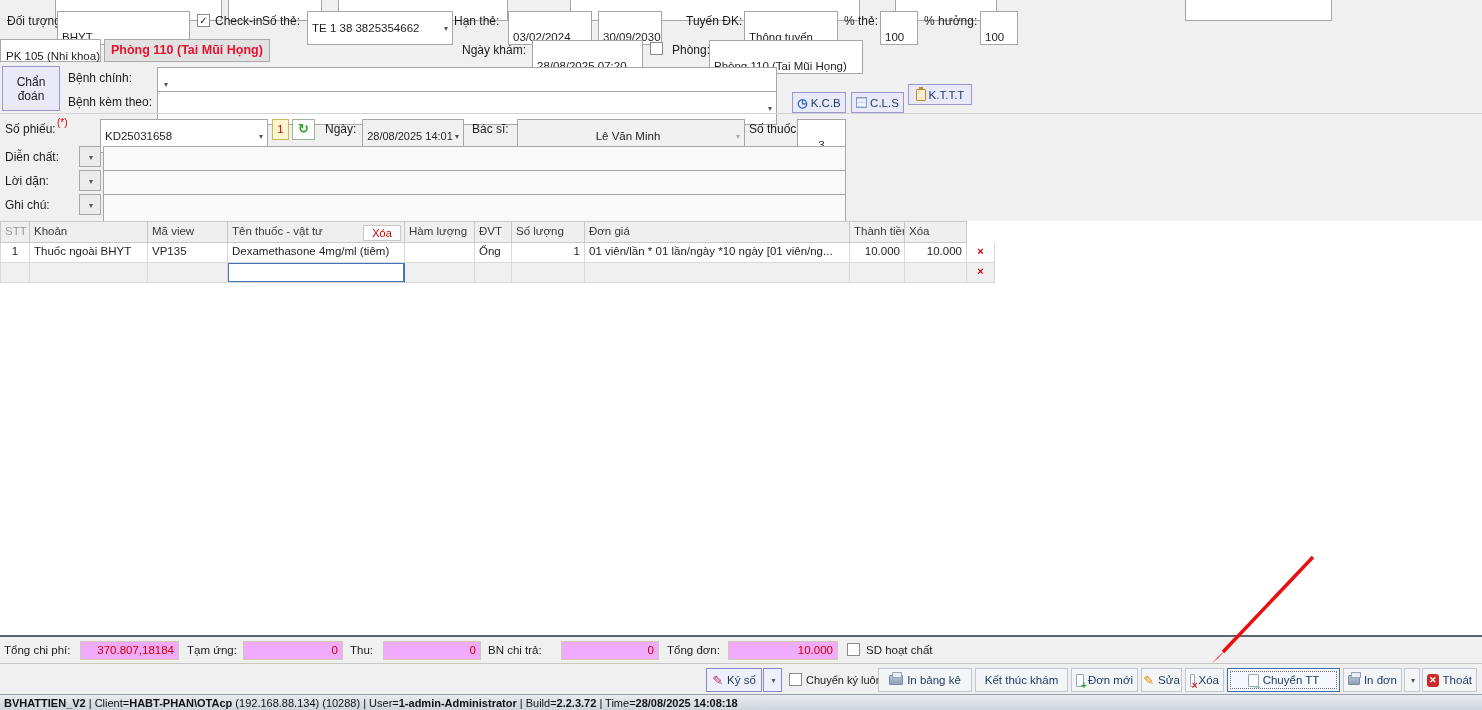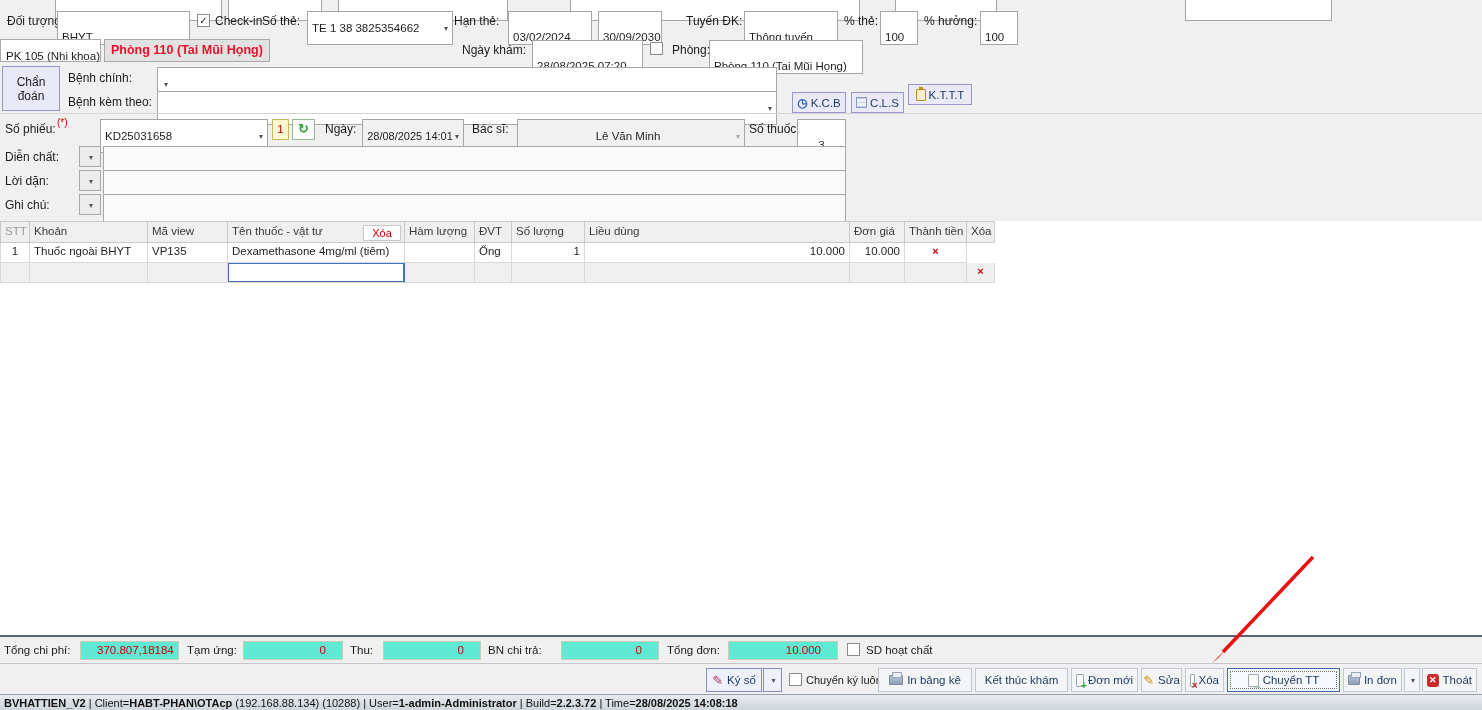--- a/index.html
+++ b/index.html
@@ -74,22 +74,22 @@
   .num { text-align:right; }
   .delx { text-align:center; color:#cc0000; font-weight:bold; font-size:11px; }
   .focuscell { background:#fff !important; box-shadow:inset 0 0 0 1px #4472b9; border-right:1px solid #4472b9; }
   .hdrxoa {
     position:absolute; right:3px; top:3px; width:38px; height:16px; background:#fff;
     border:1px solid #c9c9c9; color:#cc0000; text-align:center; line-height:14px; font-size:11px;
   }
   
   .totals { left:0; top:635px; width:1482px; height:28px; background:#f0f0f0; border-top:2px solid #5a6670; }
   .yellow {
-    position:absolute; top:4px; height:19px; background:#5eead4; border:1px solid #cfcab0;
-    color:#d00000; text-align:right; padding:0 16px; line-height:17px; font-size:11.5px;
+    position:absolute; top:4px; height:19px; background:#f0abfc; border:1px solid #cfcab0;
+    color:#d00000; text-align:right; padding:0 4px; line-height:17px; font-size:11.5px;
   }
   .totals .lbl { position:absolute; top:7px; font-size:11.5px; }
   
   .toolbar { left:0; top:663px; width:1482px; height:31px; background:#f0f0f0; border-top:1px solid #c6c6c6; }
   .tbtn {
     position:absolute; top:4px; height:24px; background:#f4f5f7; border:1px solid #c2c8d2;
     display:flex; align-items:center; justify-content:center; gap:4px;
     font-size:11.5px; color:#1e3c64; white-space:nowrap; padding:0 4px;
   }
   .purple { background:#eef0fb; border:1px solid #8888cc; }
@@ -236,33 +236,33 @@
       <div class="th">STT</div>
       <div class="th">Khoản</div>
       <div class="th">Mã view</div>
       <div class="th">
         <span>Tên thuốc - vật tư</span>
         <span class="hdrxoa">Xóa</span>
       </div>
       <div class="th">Hàm lượng</div>
       <div class="th">ĐVT</div>
       <div class="th">Số lượng</div>
-      <div class="th">Liều dùng</div>
       <div class="th">Đơn giá</div>
       <div class="th">Thành tiền</div>
       <div class="th">Xóa</div>
     </div>
     <div class="trow">
       <div class="td">1</div>
       <div class="td">Thuốc ngoài BHYT</div>
       <div class="td">VP135</div>
       <div class="td">Dexamethasone 4mg/ml (tiêm)</div>
       <div class="td"></div>
       <div class="td">Ống</div>
       <div class="td num">1</div>
+      <div class="td">01 viên/lần * 01 lần/ngày *10 ngày [01 viên/ng...</div>
       <div class="td num">10.000</div>
       <div class="td num">10.000</div>
       <div class="td delx">×</div>
     </div>
     <div class="trow empty">
       <div class="td"></div>
       <div class="td"></div>
       <div class="td"></div>
       <div class="td focuscell"></div>
       <div class="td"></div>

